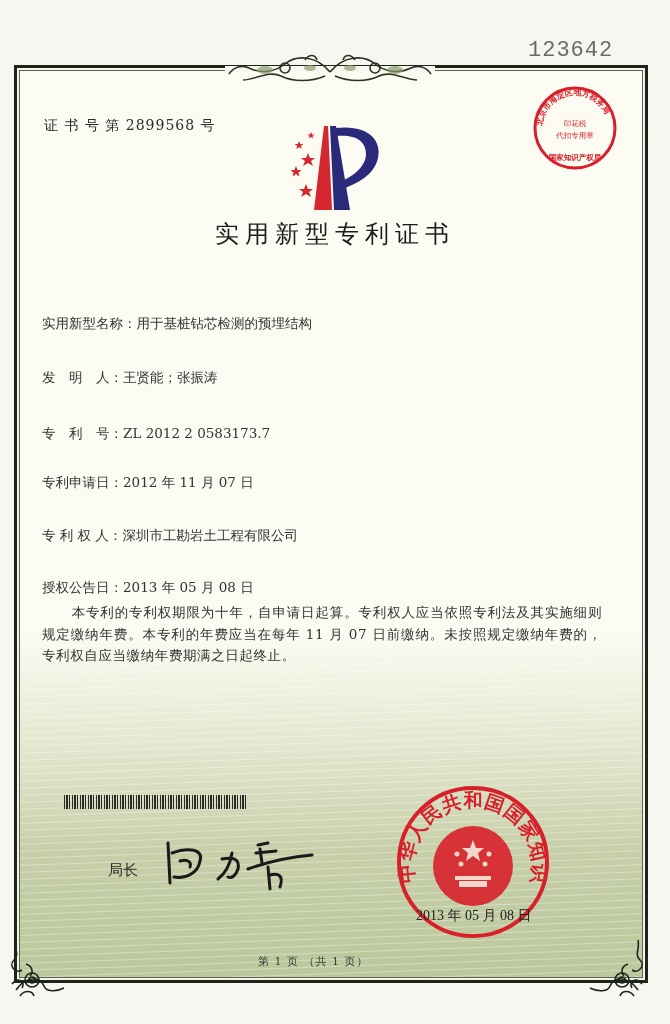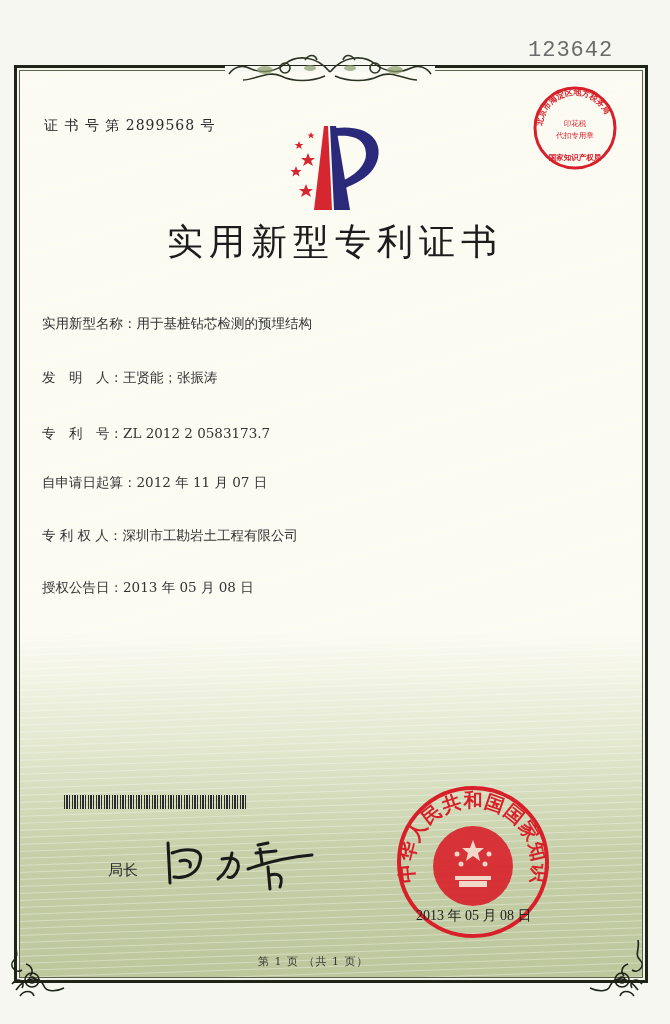--- a/index.html
+++ b/index.html
@@ -30,21 +30,21 @@
   .corner.br { left: 588px; top: 940px; }
 
   .cert-no {
     position: absolute; left: 44px; top: 117px; font-size: 14px; letter-spacing: 1px;
   }
   .logo { position: absolute; left: 278px; top: 118px; width: 110px; height: 95px; }
   .tax-seal { position: absolute; left: 530px; top: 80px; width: 90px; height: 100px; }
 
   .title {
     position: absolute; left: 0; width: 670px; top: 218px; text-align: center;
-    font-size: 36px; letter-spacing: 6px; color: #1c1c1c;
+    font-size: 24px; letter-spacing: 6px; color: #1c1c1c;
     font-family: "DejaVu Sans", "Liberation Sans", sans-serif;
   }
   .field {
     position: absolute; left: 42px; font-size: 13.5px; color: #333;
     white-space: nowrap;
   }
   .field .lbl { display: inline-block; }
   .field .val { display: inline-block; text-align: right; }
 
   .body-text {
@@ -157,30 +157,31 @@
 <div class="field" style="top:315px">
   <span class="lbl">实用新型名称：</span><span class="val">用于基桩钻芯检测的预埋结构</span>
 </div>
 <div class="field" style="top:369px">
   <span class="lbl">发　明　人：</span><span class="val">王贤能；张振涛</span>
 </div>
 <div class="field" style="top:425px">
   <span class="lbl">专　利　号：</span><span class="val">ZL 2012 2 0583173.7</span>
 </div>
 <div class="field" style="top:474px">
-  <span class="lbl">自申请日起算：</span><span class="val">2012 年 11 月 07 日</span>
+  <span class="lbl">专利申请日：</span><span class="val">2012 年 11 月 07 日</span>
 </div>
 <div class="field" style="top:527px">
   <span class="lbl">专 利 权 人：</span><span class="val">深圳市工勘岩土工程有限公司</span>
 </div>
 <div class="field" style="top:579px">
   <span class="lbl">授权公告日：</span><span class="val">2013 年 05 月 08 日</span>
 </div>
 
 <div class="body-text">
+  <p>本专利的专利权期限为十年，自申请日起算。专利权人应当依照专利法及其实施细则规定缴纳年费。本专利的年费应当在每年 11 月 07 日前缴纳。未按照规定缴纳年费的，专利权自应当缴纳年费期满之日起终止。</p>
 </div>
 
 <div class="barcode"></div>
 
 <div class="director">局长</div>
 <svg class="signature" viewBox="0 0 160 60">
   <g fill="none" stroke="#1a1a1a" stroke-width="3" stroke-linecap="round">
     <path d="M8 8 L10 48"></path>
     <path d="M12 18 C28 12, 44 14, 40 26 C38 38, 26 44, 14 42"></path>
     <path d="M20 26 C26 24, 32 26, 30 32"></path>

